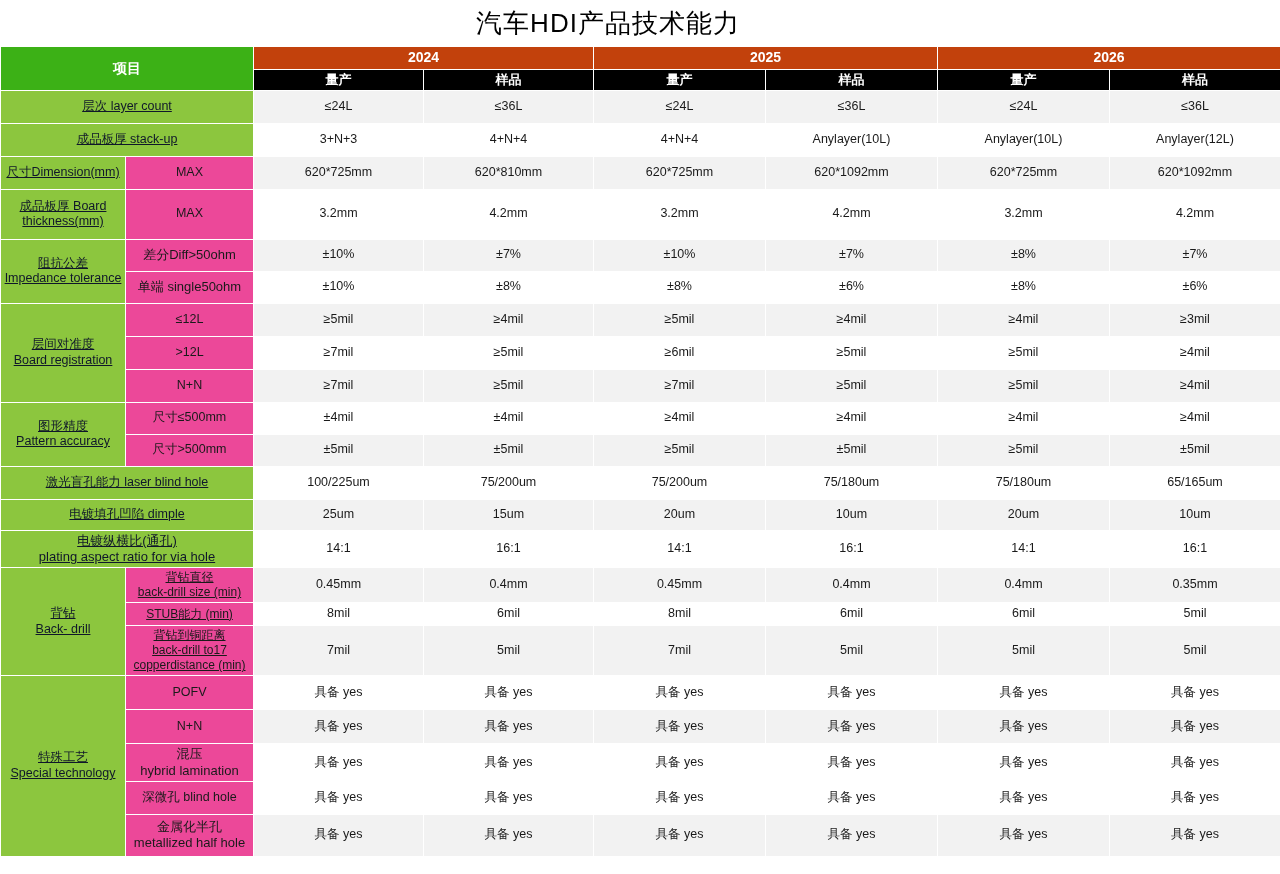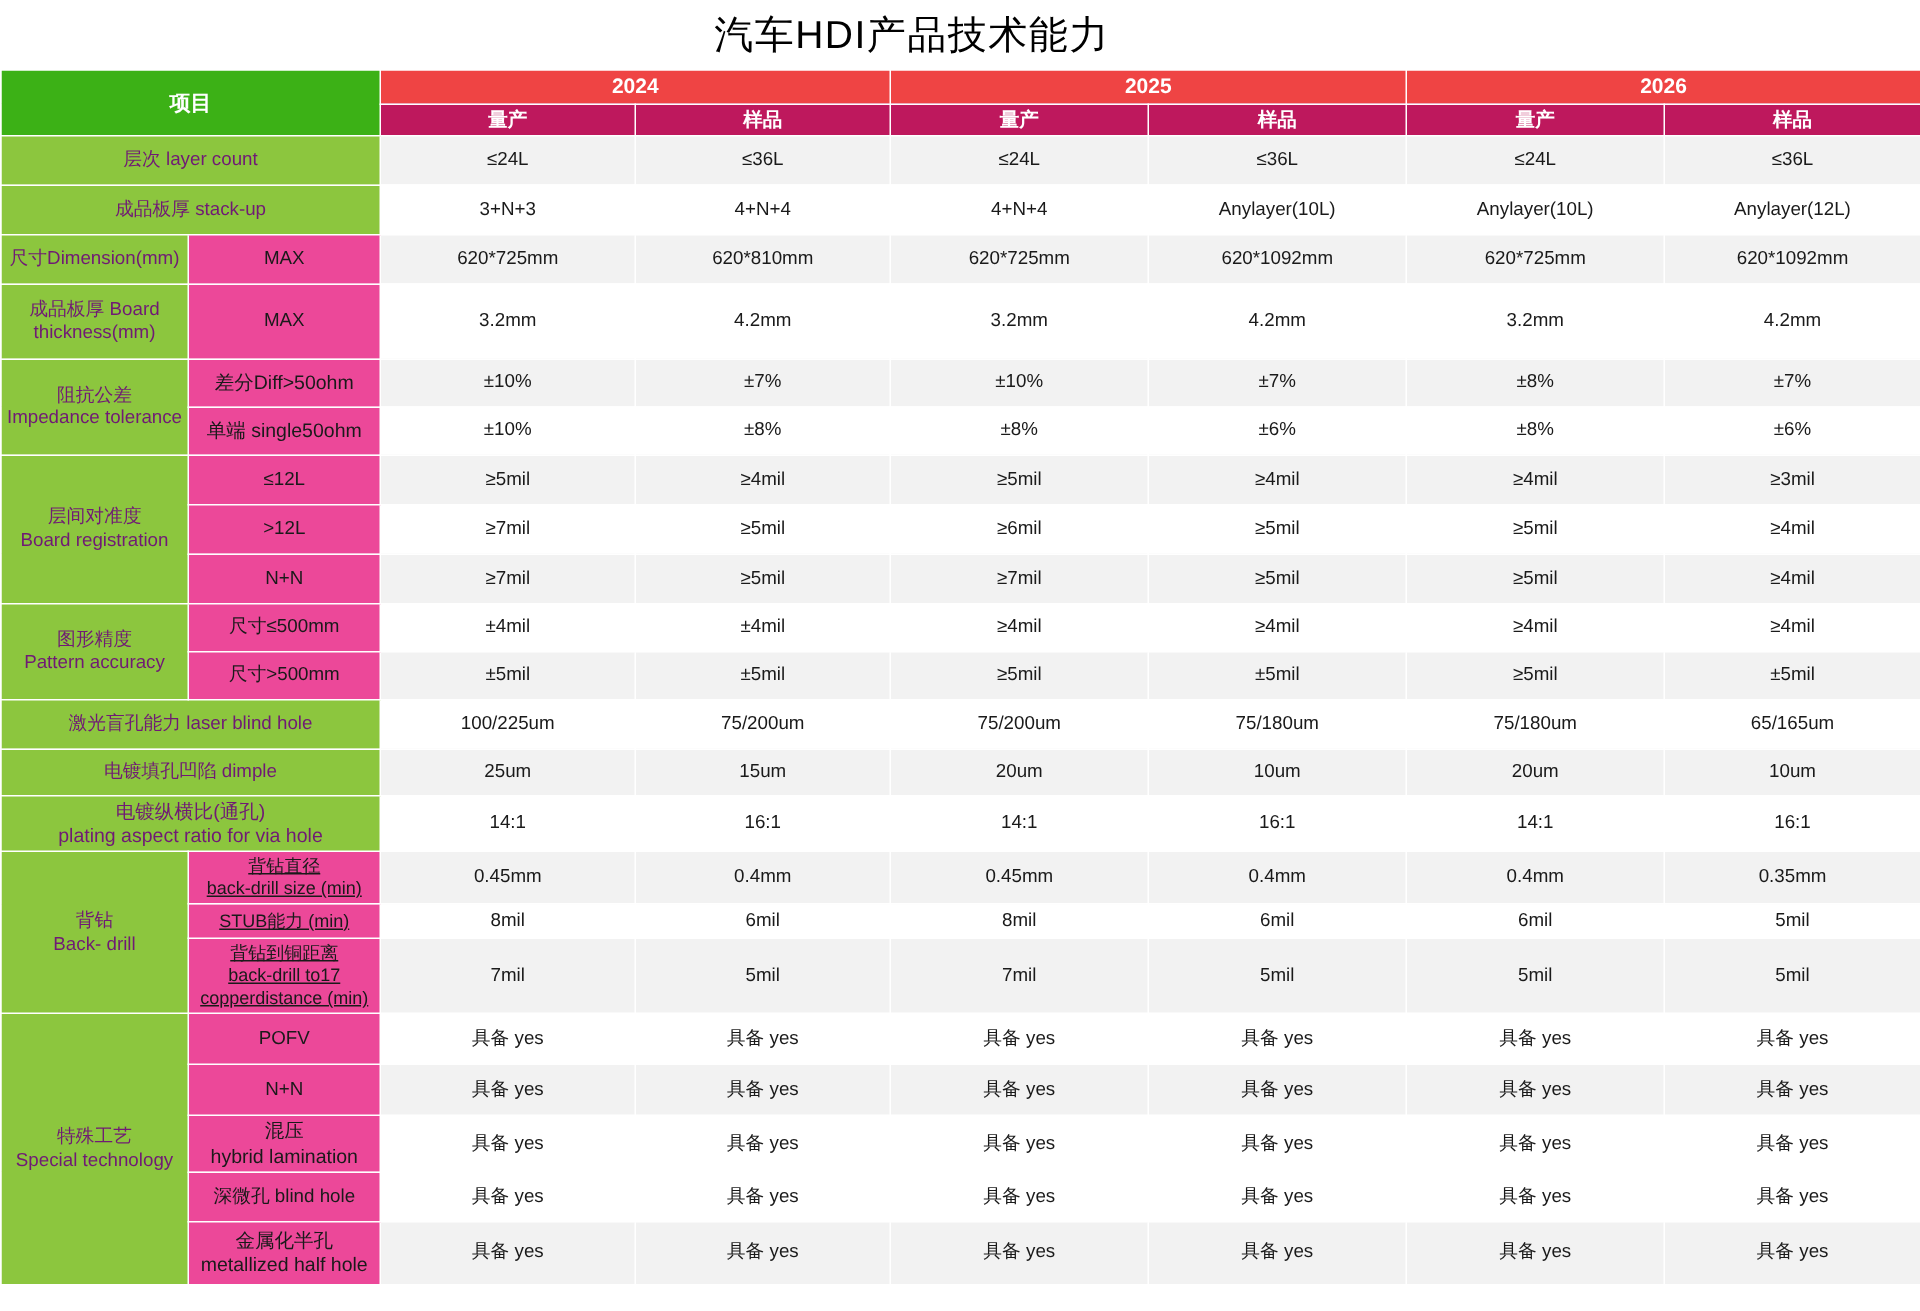--- a/index.html
+++ b/index.html
@@ -40,42 +40,43 @@
     font-size: 12.5px;
   }
   table.spec td, table.spec th {
     border: 1px solid #ffffff;
     text-align: center;
     vertical-align: middle;
     padding: 2px 3px;
     line-height: 1.25;
   }
   .hdr-green {
-    background: #ef4444;
+    background: #c2410c;
     color: #ffffff;
     font-weight: bold;
     font-size: 14px;
     margin-top: 35px;
   }
   .hdr-green-sub {
-    background: #be185d;
+    background: #000000;
     color: #ffffff;
     font-weight: bold;
     font-size: 13px;
   }
   .hdr-item {
     background: #3cb116;
     color: #ffffff;
     font-weight: bold;
     font-size: 14px;
   }
   .leftcol {
     background: #8cc63e;
-    color: #701a75;
+    color: #0f172a;
     font-size: 12.5px;
+    text-decoration: underline;
   }
   .subcol {
     background: #ec4899;
     color: #1a1a1a;
     font-size: 12.5px;
   }
   .cell-a { background: #f2f2f2; }
   .cell-b { background: #ffffff; }
   .small { font-size: 13px; }
   .tiny { font-size: 12px; text-decoration: underline; }

